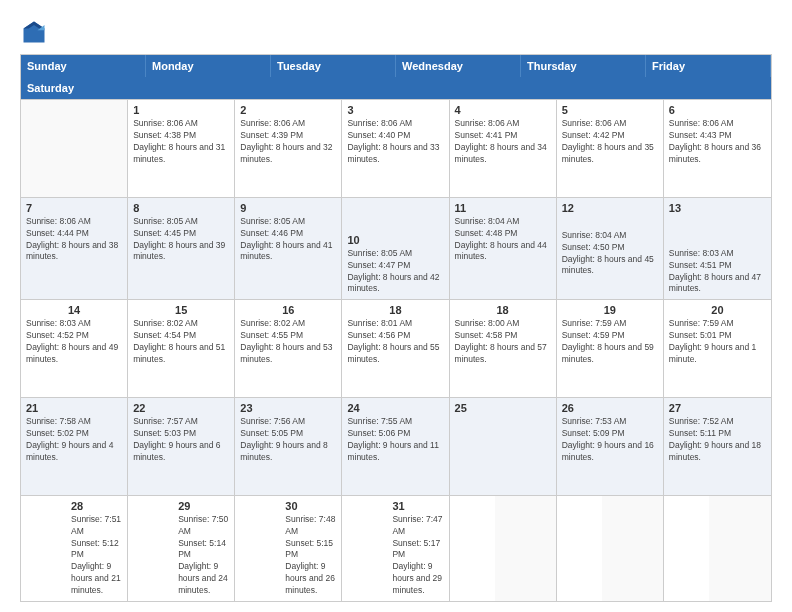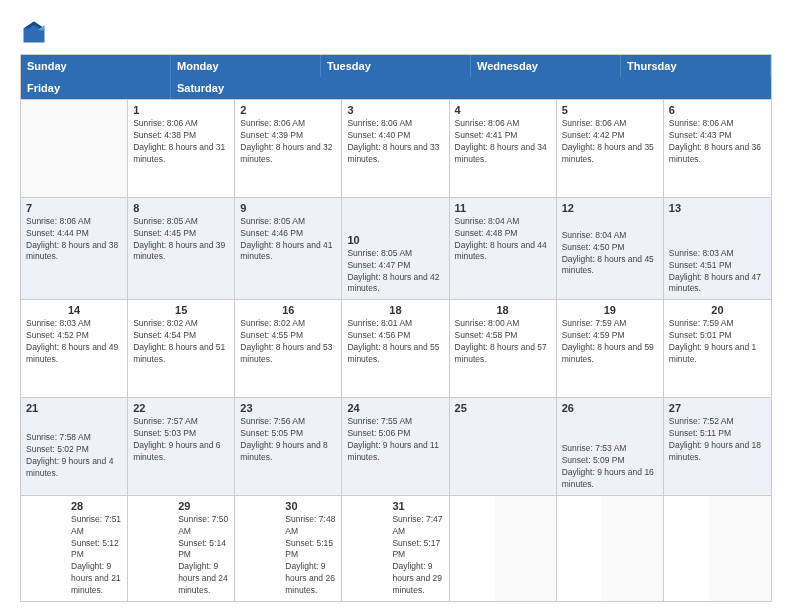--- a/index.html
+++ b/index.html
@@ -61,21 +61,21 @@
       color: #555;
     }
     .calendar {
       flex: 1;
       display: flex;
       flex-direction: column;
       border: 1px solid #ccc;
     }
     .cal-header-row {
       display: grid;
-      grid-template-columns: repeat(5, 1fr);
+      grid-template-columns: repeat(6, 1fr);
       background: #2e6db4;
     }
     .cal-header-cell {
       color: #fff;
       font-size: 11px;
       font-weight: bold;
       padding: 5px 6px;
       border-right: 1px solid #4a85c4;
     }
     .cal-header-cell:last-child { border-right: none; }
@@ -244,40 +244,40 @@
           <div class="cal-cell" style="background: rgb(255, 255, 255);">
             <div class="cell-day">19</div>
             <div class="cell-info">Sunrise: 7:59 AM<br>Sunset: 4:59 PM<br>Daylight: 8 hours and 59 minutes.</div>
           </div>
           <div class="cal-cell" style="background: rgb(255, 255, 255);">
             <div class="cell-day">20</div>
             <div class="cell-info">Sunrise: 7:59 AM<br>Sunset: 5:01 PM<br>Daylight: 9 hours and 1 minute.</div>
           </div>
         </div>
         <div class="cal-week">
-          <div class="cal-cell" style="background: rgb(238, 242, 248); gap: 16px;">
+          <div class="cal-cell" style="background: rgb(238, 242, 248);">
             <div class="cell-day">21</div>
             <div class="cell-info">Sunrise: 7:58 AM<br>Sunset: 5:02 PM<br>Daylight: 9 hours and 4 minutes.</div>
           </div>
           <div class="cal-cell" style="background: rgb(238, 242, 248);">
             <div class="cell-day">22</div>
             <div class="cell-info">Sunrise: 7:57 AM<br>Sunset: 5:03 PM<br>Daylight: 9 hours and 6 minutes.</div>
           </div>
           <div class="cal-cell" style="background: rgb(238, 242, 248);">
             <div class="cell-day">23</div>
             <div class="cell-info">Sunrise: 7:56 AM<br>Sunset: 5:05 PM<br>Daylight: 9 hours and 8 minutes.</div>
           </div>
           <div class="cal-cell" style="background: rgb(238, 242, 248);">
             <div class="cell-day">24</div>
             <div class="cell-info">Sunrise: 7:55 AM<br>Sunset: 5:06 PM<br>Daylight: 9 hours and 11 minutes.</div>
           </div>
           <div class="cal-cell" style="background: rgb(238, 242, 248);">
             <div class="cell-day">25</div>
           </div>
-          <div class="cal-cell" style="background: rgb(238, 242, 248); justify-content: space-between;">
+          <div class="cal-cell" style="background: rgb(238, 242, 248);">
             <div class="cell-day">26</div>
             <div class="cell-info">Sunrise: 7:53 AM<br>Sunset: 5:09 PM<br>Daylight: 9 hours and 16 minutes.</div>
           </div>
           <div class="cal-cell" style="background: rgb(238, 242, 248);">
             <div class="cell-day">27</div>
             <div class="cell-info">Sunrise: 7:52 AM<br>Sunset: 5:11 PM<br>Daylight: 9 hours and 18 minutes.</div>
           </div>
         </div>
         <div class="cal-week">
           <div class="cal-cell" style="background: rgb(255, 255, 255);">

